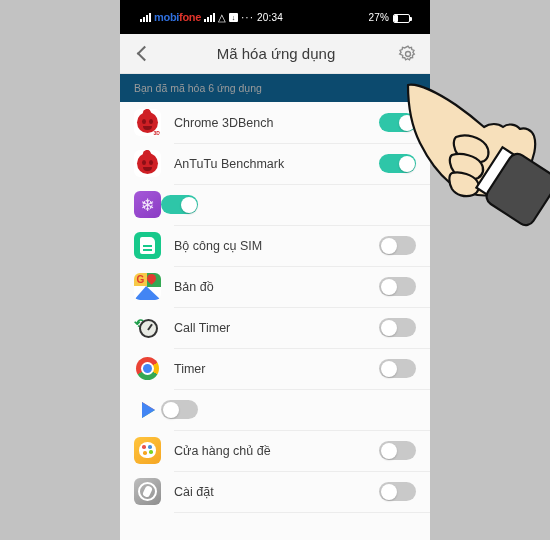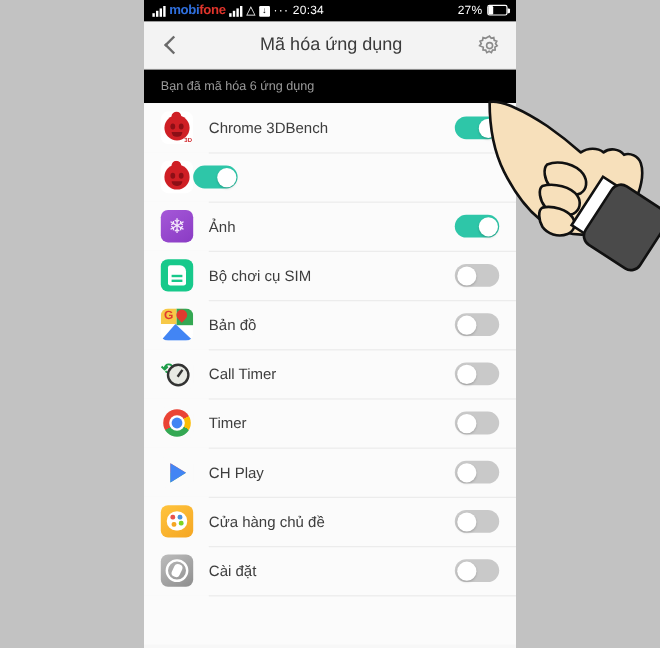--- a/index.html
+++ b/index.html
@@ -14,27 +14,27 @@
   
   #phone {
     position: absolute; left: 120px; top: 0;
     width: 310px; height: 540px;
     background: #f7f7f7;
     overflow: hidden;
   }
 
   
   #statusbar {
-    height: 18px; background: #000; color: #fff;
+    height: 34px; background: #000; color: #fff;
     display: flex; align-items: center;
-    padding: 0 7px; font-size: 10px;
+    padding: 0 20px; font-size: 10px;
     letter-spacing: .2px;
   }
   .sb-left { display: flex; align-items: center; gap: 3px; flex: 1; }
-  .sb-right { display: flex; align-items: flex-start; gap: 4px; }
+  .sb-right { display: flex; align-items: flex-end; gap: 4px; }
   .bars { display: flex; align-items: flex-end; gap: 1px; height: 9px; }
   .bars i { display: block; width: 2px; background: #fff; }
   .bars i:nth-child(1){height:3px}.bars i:nth-child(2){height:5px}
   .bars i:nth-child(3){height:7px}.bars i:nth-child(4){height:9px}
   .carrier { font-size: 11px; font-weight: bold; letter-spacing: -.3px; }
   .carrier .b { color: #2f6fdd; }
   .carrier .r { color: #e0342b; }
   .wifi { font-size: 10px; color: #fff; }
   .dl { width: 9px; height: 9px; background: #fff; border-radius: 1px;
         color: #000; font-size: 7px; line-height: 9px; text-align: center; }
@@ -60,21 +60,21 @@
     border-bottom: 2px solid #6a6a6a; transform: rotate(45deg);
   }
   #title { flex: 1; text-align: center; font-size: 15px; color: #3b3b3b; }
   .gear { width: 20px; height: 20px; position: relative; }
   .gear svg { display: block; }
 
   
   #subtitle {
     height: 28px; display: flex; align-items: center;
     padding-left: 14px; font-size: 10.5px; color: #9b9b9b;
-    background: #000000;
+    background: #0c4a6e;
   }
 
   
   #list { background: #fbfbfb; }
   .row {
     height: 41px; display: flex; align-items: center;
     padding-left: 14px; padding-right: 14px;
     position: relative; background: #fbfbfb;
   }
   .row + .row::before {
@@ -247,40 +247,40 @@
       </div>
 
       <div class="row">
         <div class="ic ic-antutu">
           <span class="flame"></span>
             <span class="face"></span>
           <span class="eye l"></span>
             <span class="eye r"></span>
             <span class="mouth"></span>
         </div>
+        <div class="label">AnTuTu Benchmark</div>
         <div class="tg on">
             <span class="knob"></span>
           </div>
       </div>
 
       <div class="row">
         <div class="ic ic-gallery">
           <span class="fl">❄</span>
         </div>
-        <div class="label">Ảnh</div>
         <div class="tg on">
             <span class="knob"></span>
           </div>
       </div>
 
       <div class="row">
         <div class="ic ic-sim">
             <span class="card"></span>
           </div>
-        <div class="label">Bộ chơi cụ SIM</div>
+        <div class="label">Bộ công cụ SIM</div>
         <div class="tg off">
             <span class="knob"></span>
           </div>
       </div>
 
       <div class="row">
         <div class="ic ic-maps">
           <span class="grn"></span>
             <span class="blu"></span>
             <span class="g">G</span>
@@ -316,21 +316,20 @@
           </div>
       </div>
 
 
       <div class="row">
         <div class="ic ic-play">
           <span class="tri2"></span>
             <span class="tri3"></span>
             <span class="tri"></span>
         </div>
-        <div class="label">CH Play</div>
         <div class="tg off">
             <span class="knob"></span>
           </div>
       </div>
 
       <div class="row">
         <div class="ic ic-theme">
           <span class="pal"></span>
             <span class="dot d1"></span>
             <span class="dot d2"></span>

